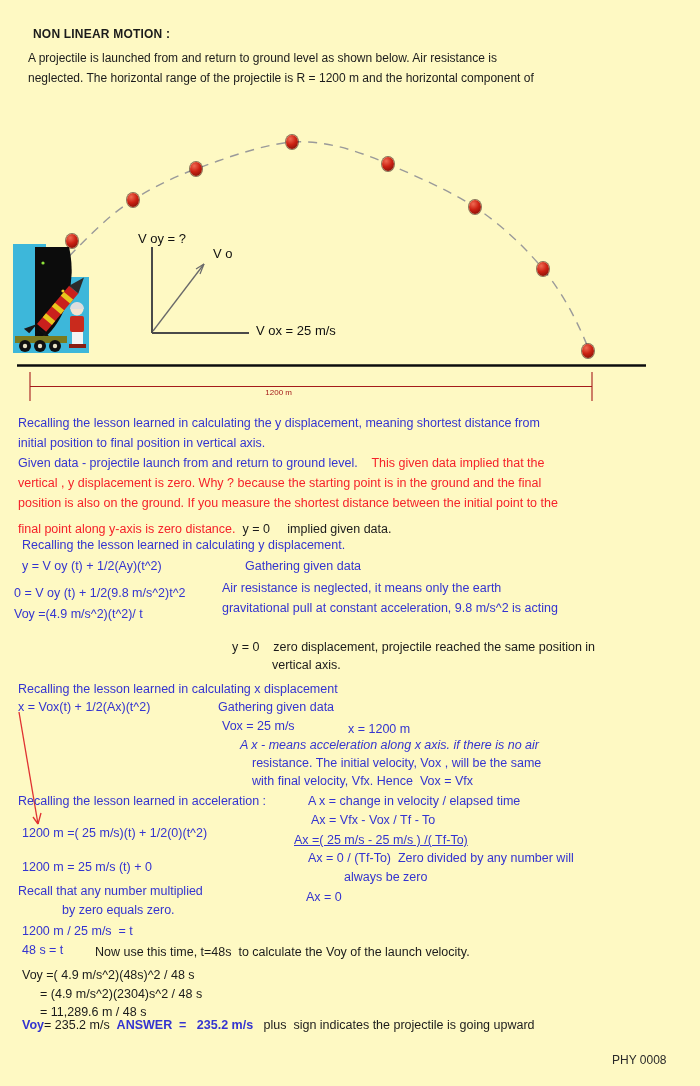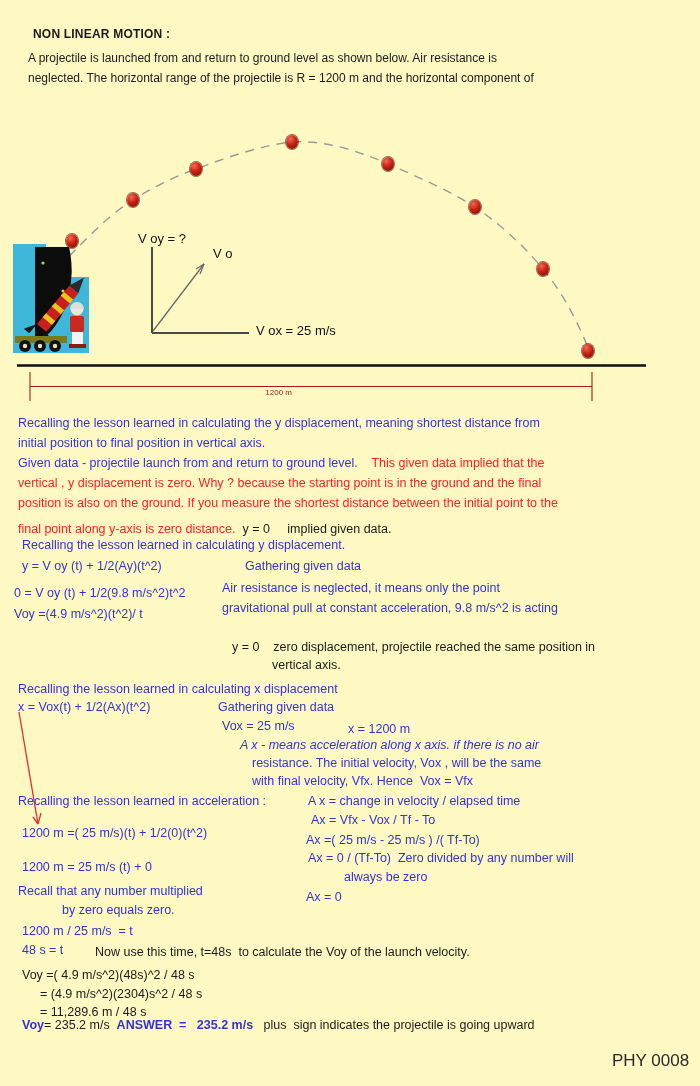--- a/index.html
+++ b/index.html
@@ -11,21 +11,21 @@
   .blue{color:#3434d0;}
   .red{color:#f5222a;}
   .black{color:#1b1b1b;}
   .bold{font-weight:bold;}
   .dimlabel{position:absolute;font-size:8px;color:#a51b1b;white-space:pre;}
   .vlabel{position:absolute;font-size:13px;color:#111;white-space:pre;}
   .ball{position:absolute;width:12px;height:14px;border-radius:50%;
         background:radial-gradient(circle at 35% 28%,#ef6a52 0%,#cc2113 45%,#6e0b04 100%);
         box-shadow:0 0 0 1px rgba(40,5,2,.55);}
   svg{position:absolute;left:0;top:0;}
-  .phy{font-size:17px;color:#2a2a2a;}
+  .phy{font-size:12px;color:#2a2a2a;}
 </style>
 </head>
 <body>
 
 <div id="page">
 
   <div class="line title" style="left:33px;top:27px;">NON LINEAR MOTION :</div>
   <div class="line intro" style="left:28px;top:51px;">A projectile is launched from and return to ground level as shown below. Air resistance is</div>
   <div class="line intro" style="left:28px;top:71px;">neglected. The horizontal range of the projectile is R = 1200 m and the horizontal component of</div>
 
@@ -107,41 +107,41 @@
   <div class="line blue" style="left:18px;top:416px;">Recalling the lesson learned in calculating the y displacement, meaning shortest distance from</div>
   <div class="line blue" style="left:18px;top:436px;">initial position to final position in vertical axis.</div>
   <div class="line" style="left:18px;top:456px;"><span class="blue">Given data - projectile launch from and return to ground level.</span><span class="red">    This given data implied that the</span></div>
   <div class="line red" style="left:18px;top:476px;">vertical , y displacement is zero. Why ? because the starting point is in the ground and the final</div>
   <div class="line red" style="left:18px;top:496px;">position is also on the ground. If you measure the shortest distance between the initial point to the</div>
   <div class="line" style="left:18px;top:516px;margin-top:6px;"><span class="red">final point along y-axis is zero distance.</span><span class="black">  y = 0     implied given data.</span></div>
 
   <div class="line blue" style="left:22px;top:538px;">Recalling the lesson learned in calculating y displacement.</div>
   <div class="line blue" style="left:22px;top:559px;">y = V oy (t) + 1/2(Ay)(t^2)</div>
   <div class="line blue" style="left:245px;top:559px;">Gathering given data</div>
-  <div class="line blue" style="left:222px;top:581px;">Air resistance is neglected, it means only the point</div>
+  <div class="line blue" style="left:222px;top:581px;">Air resistance is neglected, it means only the earth</div>
   <div class="line blue" style="left:14px;top:586px;">0 = V oy (t) + 1/2(9.8 m/s^2)t^2</div>
   <div class="line blue" style="left:222px;top:601px;">gravitational pull at constant acceleration, 9.8 m/s^2 is acting</div>
   <div class="line blue" style="left:14px;top:607px;">Voy =(4.9 m/s^2)(t^2)/ t</div>
   <div class="line black" style="left:232px;top:640px;">y = 0    zero displacement, projectile reached the same position in</div>
   <div class="line black" style="left:272px;top:658px;">vertical axis.</div>
 
   <div class="line blue" style="left:18px;top:682px;">Recalling the lesson learned in calculating x displacement</div>
   <div class="line blue" style="left:18px;top:700px;">x = Vox(t) + 1/2(Ax)(t^2)</div>
   <div class="line blue" style="left:218px;top:700px;">Gathering given data</div>
   <div class="line blue" style="left:222px;top:719px;">Vox = 25 m/s</div>
   <div class="line blue" style="left:348px;top:722px;">x = 1200 m</div>
   <div class="line blue" style="left:240px;top:738px;font-style:italic;">A x - means acceleration along x axis. if there is no air</div>
   <div class="line blue" style="left:252px;top:756px;">resistance. The initial velocity, Vox , will be the same</div>
   <div class="line blue" style="left:252px;top:774px;">with final velocity, Vfx. Hence  Vox = Vfx</div>
 
   <div class="line blue" style="left:18px;top:794px;">Recalling the lesson learned in acceleration :</div>
   <div class="line blue" style="left:308px;top:794px;">A x = change in velocity / elapsed time</div>
   <div class="line blue" style="left:311px;top:813px;">Ax = Vfx - Vox / Tf - To</div>
   <div class="line blue" style="left:22px;top:826px;">1200 m =( 25 m/s)(t) + 1/2(0)(t^2)</div>
-  <div class="line blue" style="left:306px;top:833px;">Ax =( 25 m/s - 25 m/s ) /( Tf-To)</div>
+  <div class="line blue" style="left:294px;top:833px;text-decoration:underline;">Ax =( 25 m/s - 25 m/s ) /( Tf-To)</div>
   <div class="line blue" style="left:308px;top:851px;">Ax = 0 / (Tf-To)  Zero divided by any number will</div>
   <div class="line blue" style="left:22px;top:860px;">1200 m = 25 m/s (t) + 0</div>
   <div class="line blue" style="left:344px;top:870px;">always be zero</div>
   <div class="line blue" style="left:18px;top:884px;">Recall that any number multiplied</div>
   <div class="line blue" style="left:306px;top:890px;">Ax = 0</div>
   <div class="line blue" style="left:62px;top:903px;">by zero equals zero.</div>
 
   <div class="line blue" style="left:22px;top:924px;">1200 m / 25 m/s  = t</div>
   <div class="line blue" style="left:22px;top:943px;">48 s = t</div>
   <div class="line black" style="left:95px;top:945px;">Now use this time, t=48s  to calculate the Voy of the launch velocity.</div>

